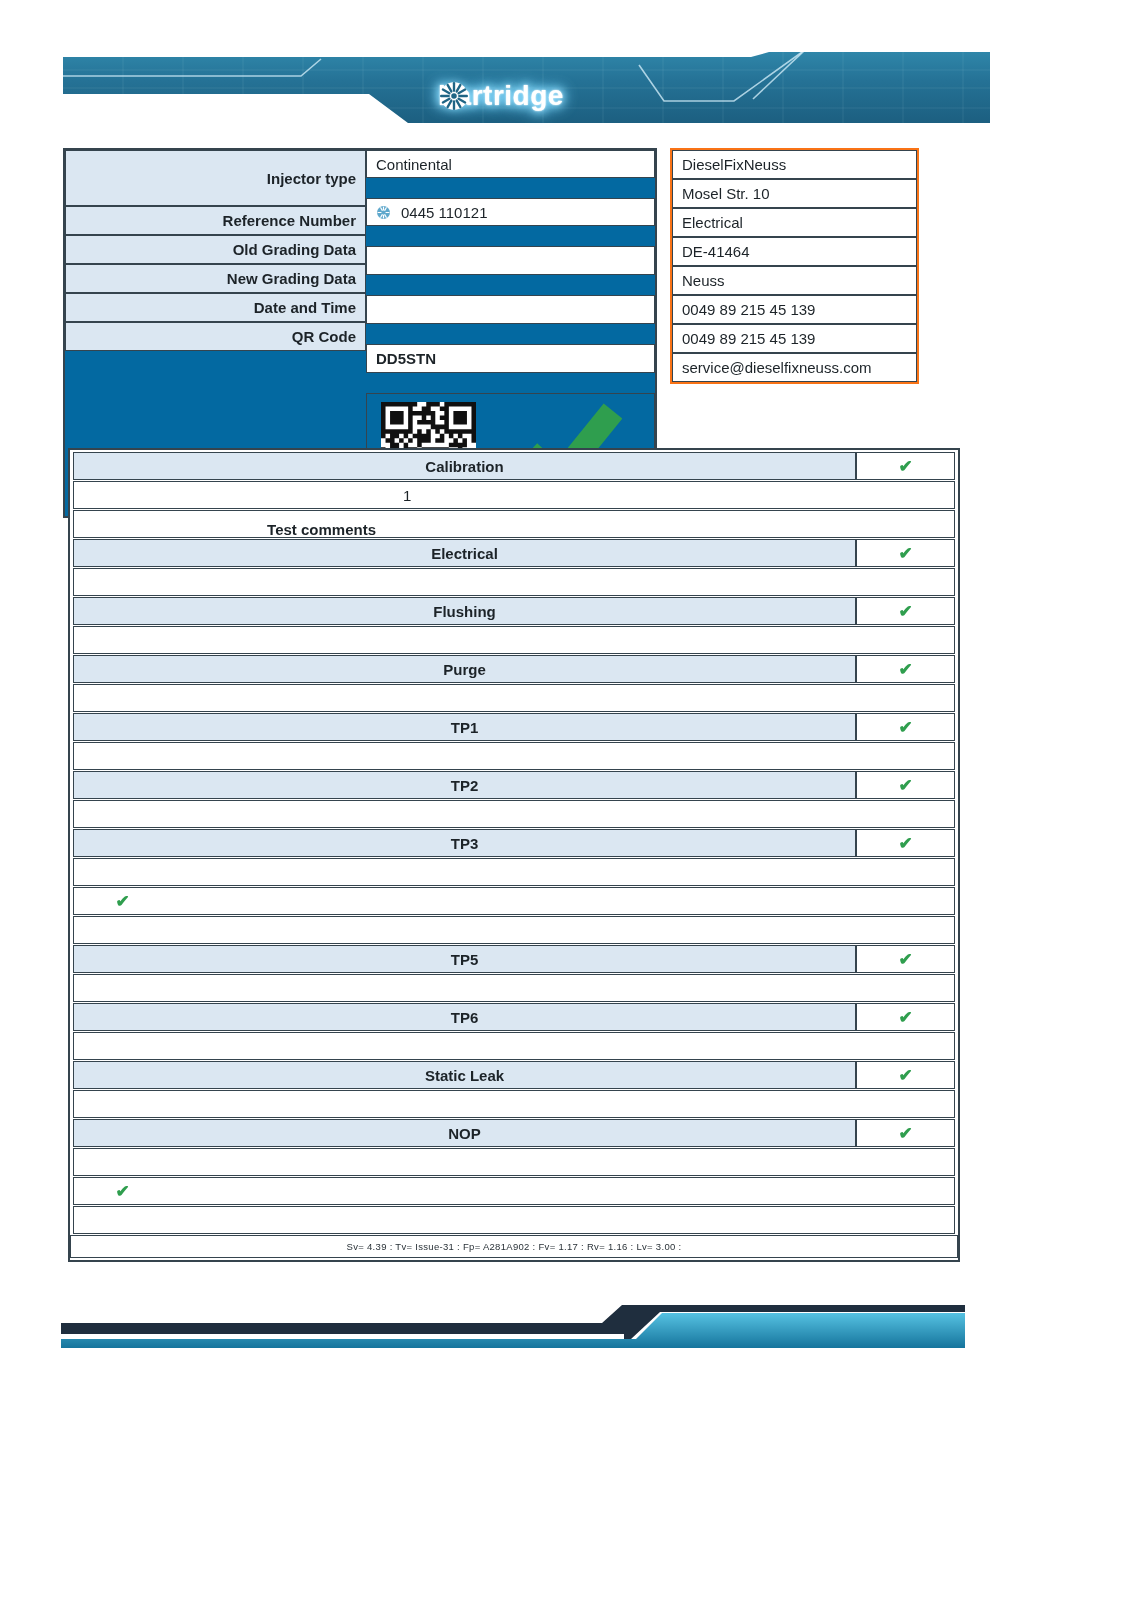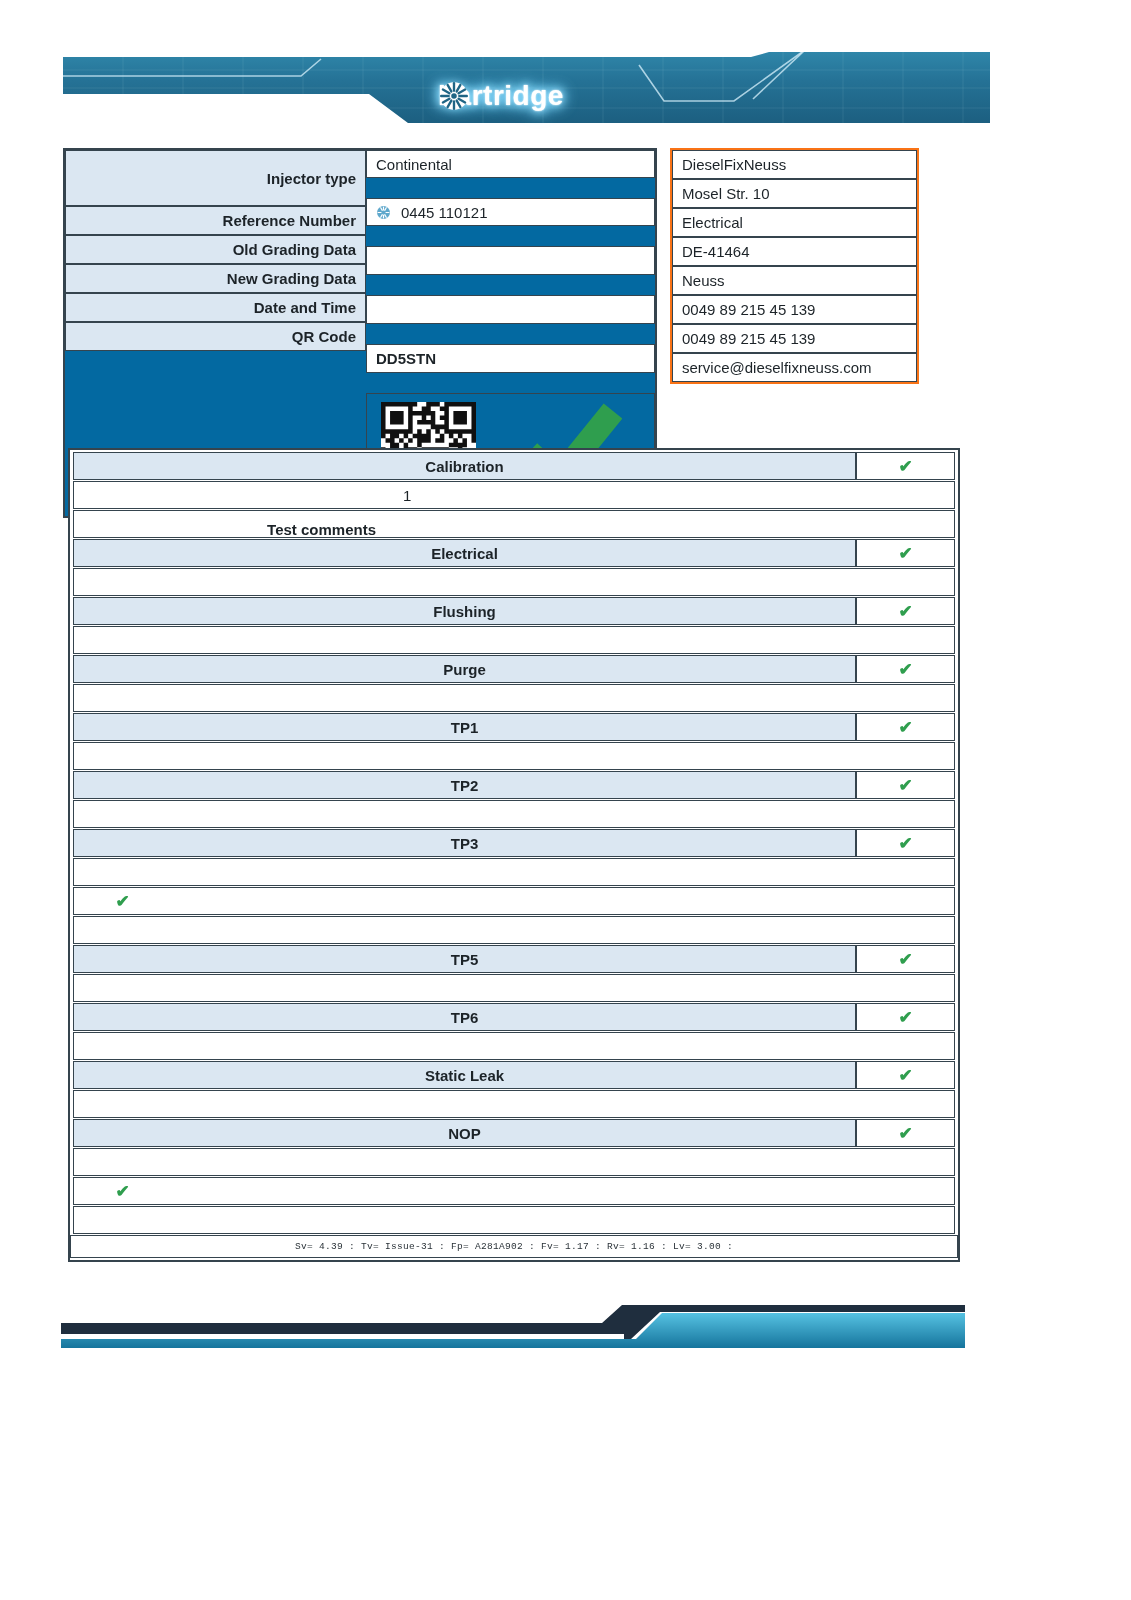--- a/index.html
+++ b/index.html
@@ -37,21 +37,21 @@
   .sec-label{flex:1;background:#dbe7f2;border-right:2px solid #35444e;display:flex;align-items:center;justify-content:center;
              font-weight:bold;font-size:15px;}
   .sec-check{width:97px;background:#fff;display:flex;align-items:center;justify-content:center;}
   .chk{color:#2f9e4e;font-size:17px;font-weight:bold;line-height:1;}
   .cmt-row{display:flex;height:28px;margin:1px 3px;border:1px solid #35444e;}
   .cmt-label{width:320px;background:#f97316;border-right:2px solid #35444e;display:flex;align-items:center;justify-content:flex-end;
              padding-right:16px;font-weight:bold;font-size:15px;margin-top:47px;}
   .cmt-value{flex:1;background:#fff;display:flex;align-items:center;padding-left:9px;font-size:15px;}
   .blank-row{height:28px;margin:1px 3px;border:1px solid #35444e;background:#fff;}
   .footer-row{height:23px;margin:1px 0;border:1px solid #35444e;display:flex;align-items:center;justify-content:center;
-              font-size:9.5px;color:#2a3238;letter-spacing:.3px;font-family:Liberation Mono, monospace;}
+              font-size:9.5px;color:#2a3238;letter-spacing:.3px;}
 
   
   .banner-bottom{position:absolute;left:61px;top:1298px;width:904px;height:52px;}
 </style>
 </head>
 <body>
 
 <div class="page">
 
   <div class="banner-top">

